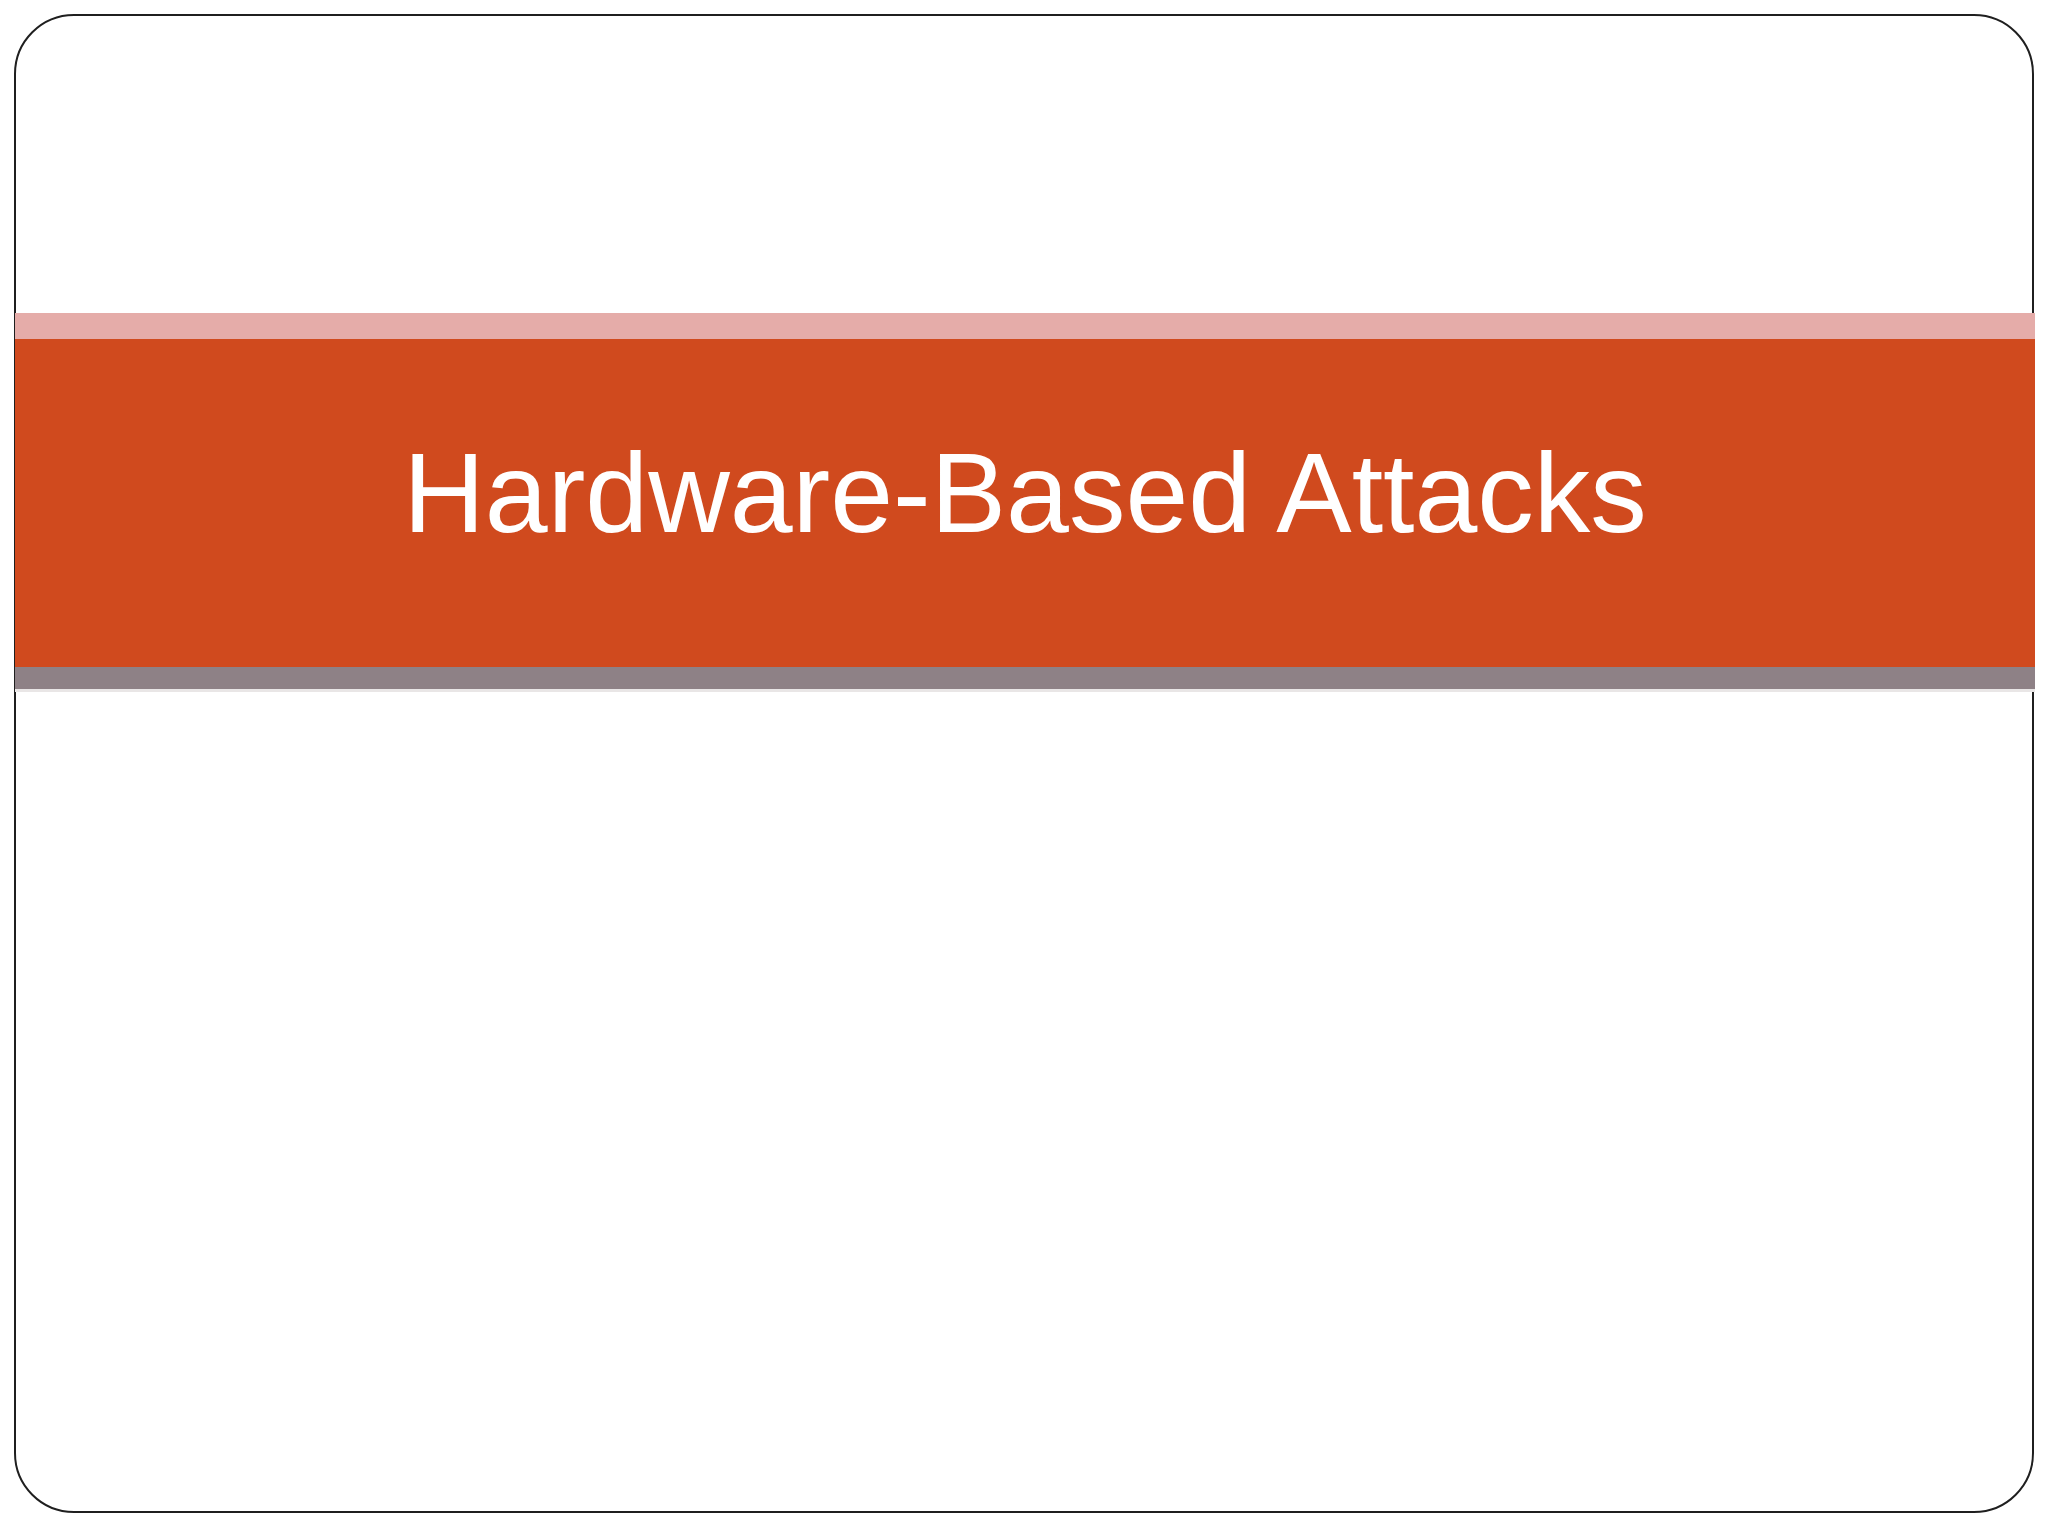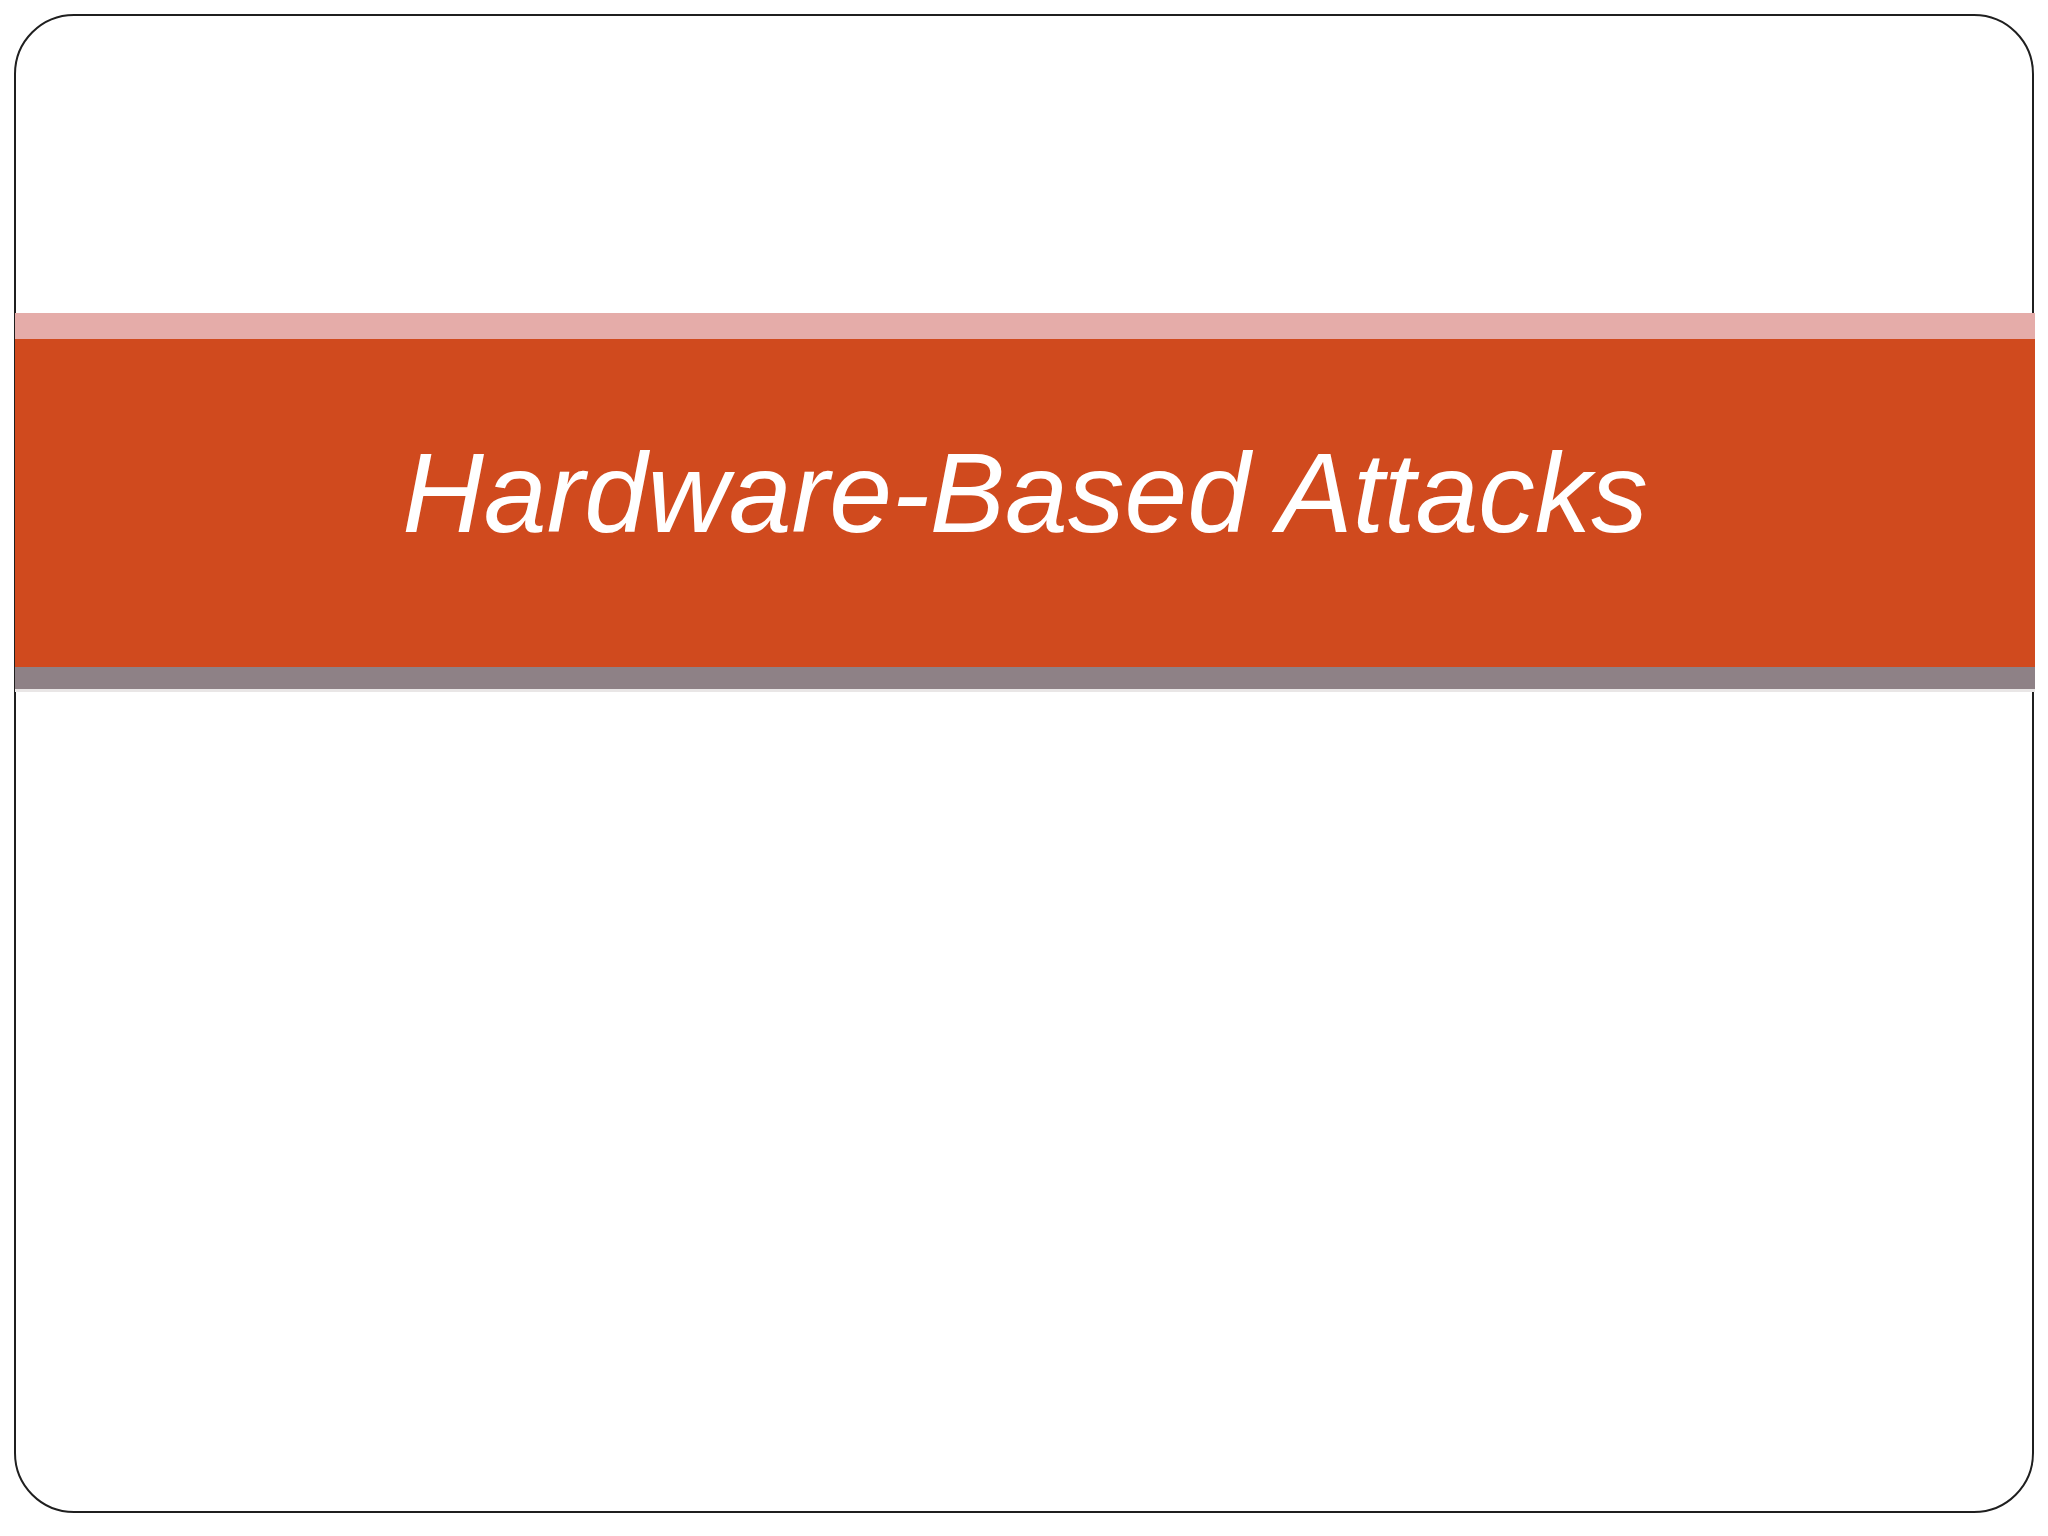--- a/index.html
+++ b/index.html
@@ -39,21 +39,20 @@
   .title-banner {
     position: absolute;
     left: 15px;
     right: 13px;
     top: 339px;
     height: 328px;
     background: #d04a1e;
     display: flex;
     align-items: center;
     justify-content: center;
-    font-style: italic;
   }
   .slide-title {
     margin: 0;
     font-size: 113px;
     line-height: 1;
     font-weight: 400;
     color: #ffffff;
     letter-spacing: 0;
     white-space: nowrap;
     transform: translateY(-10px);

